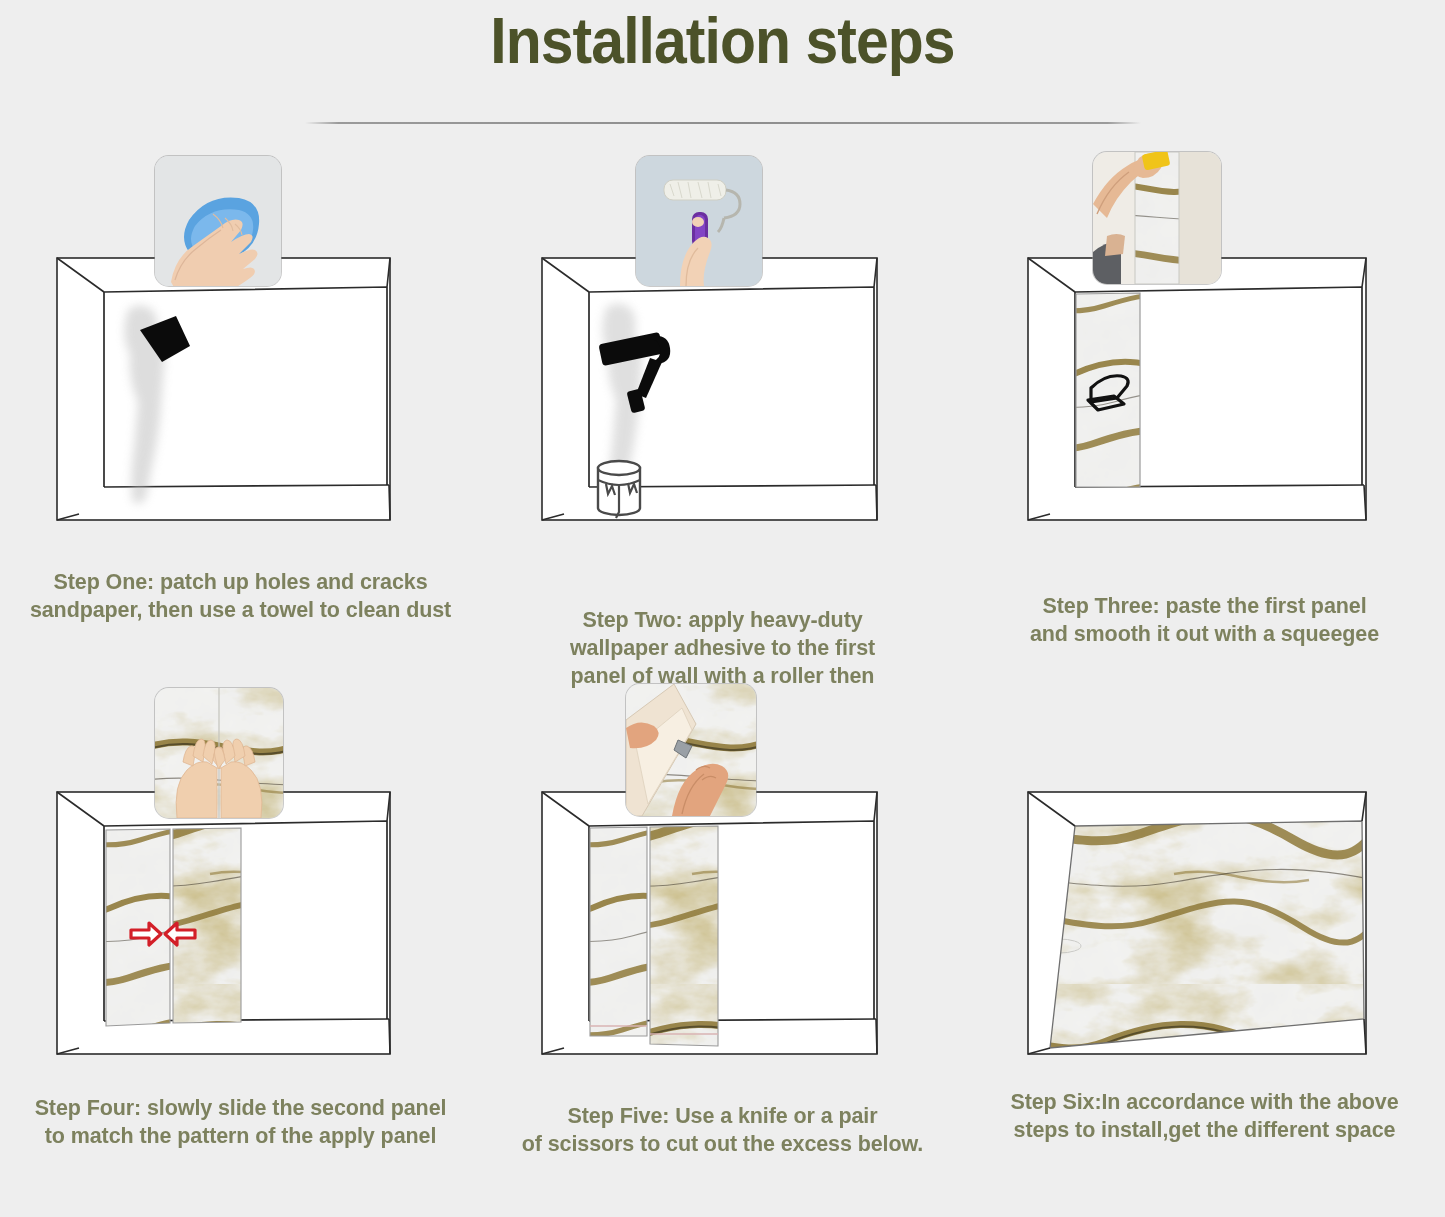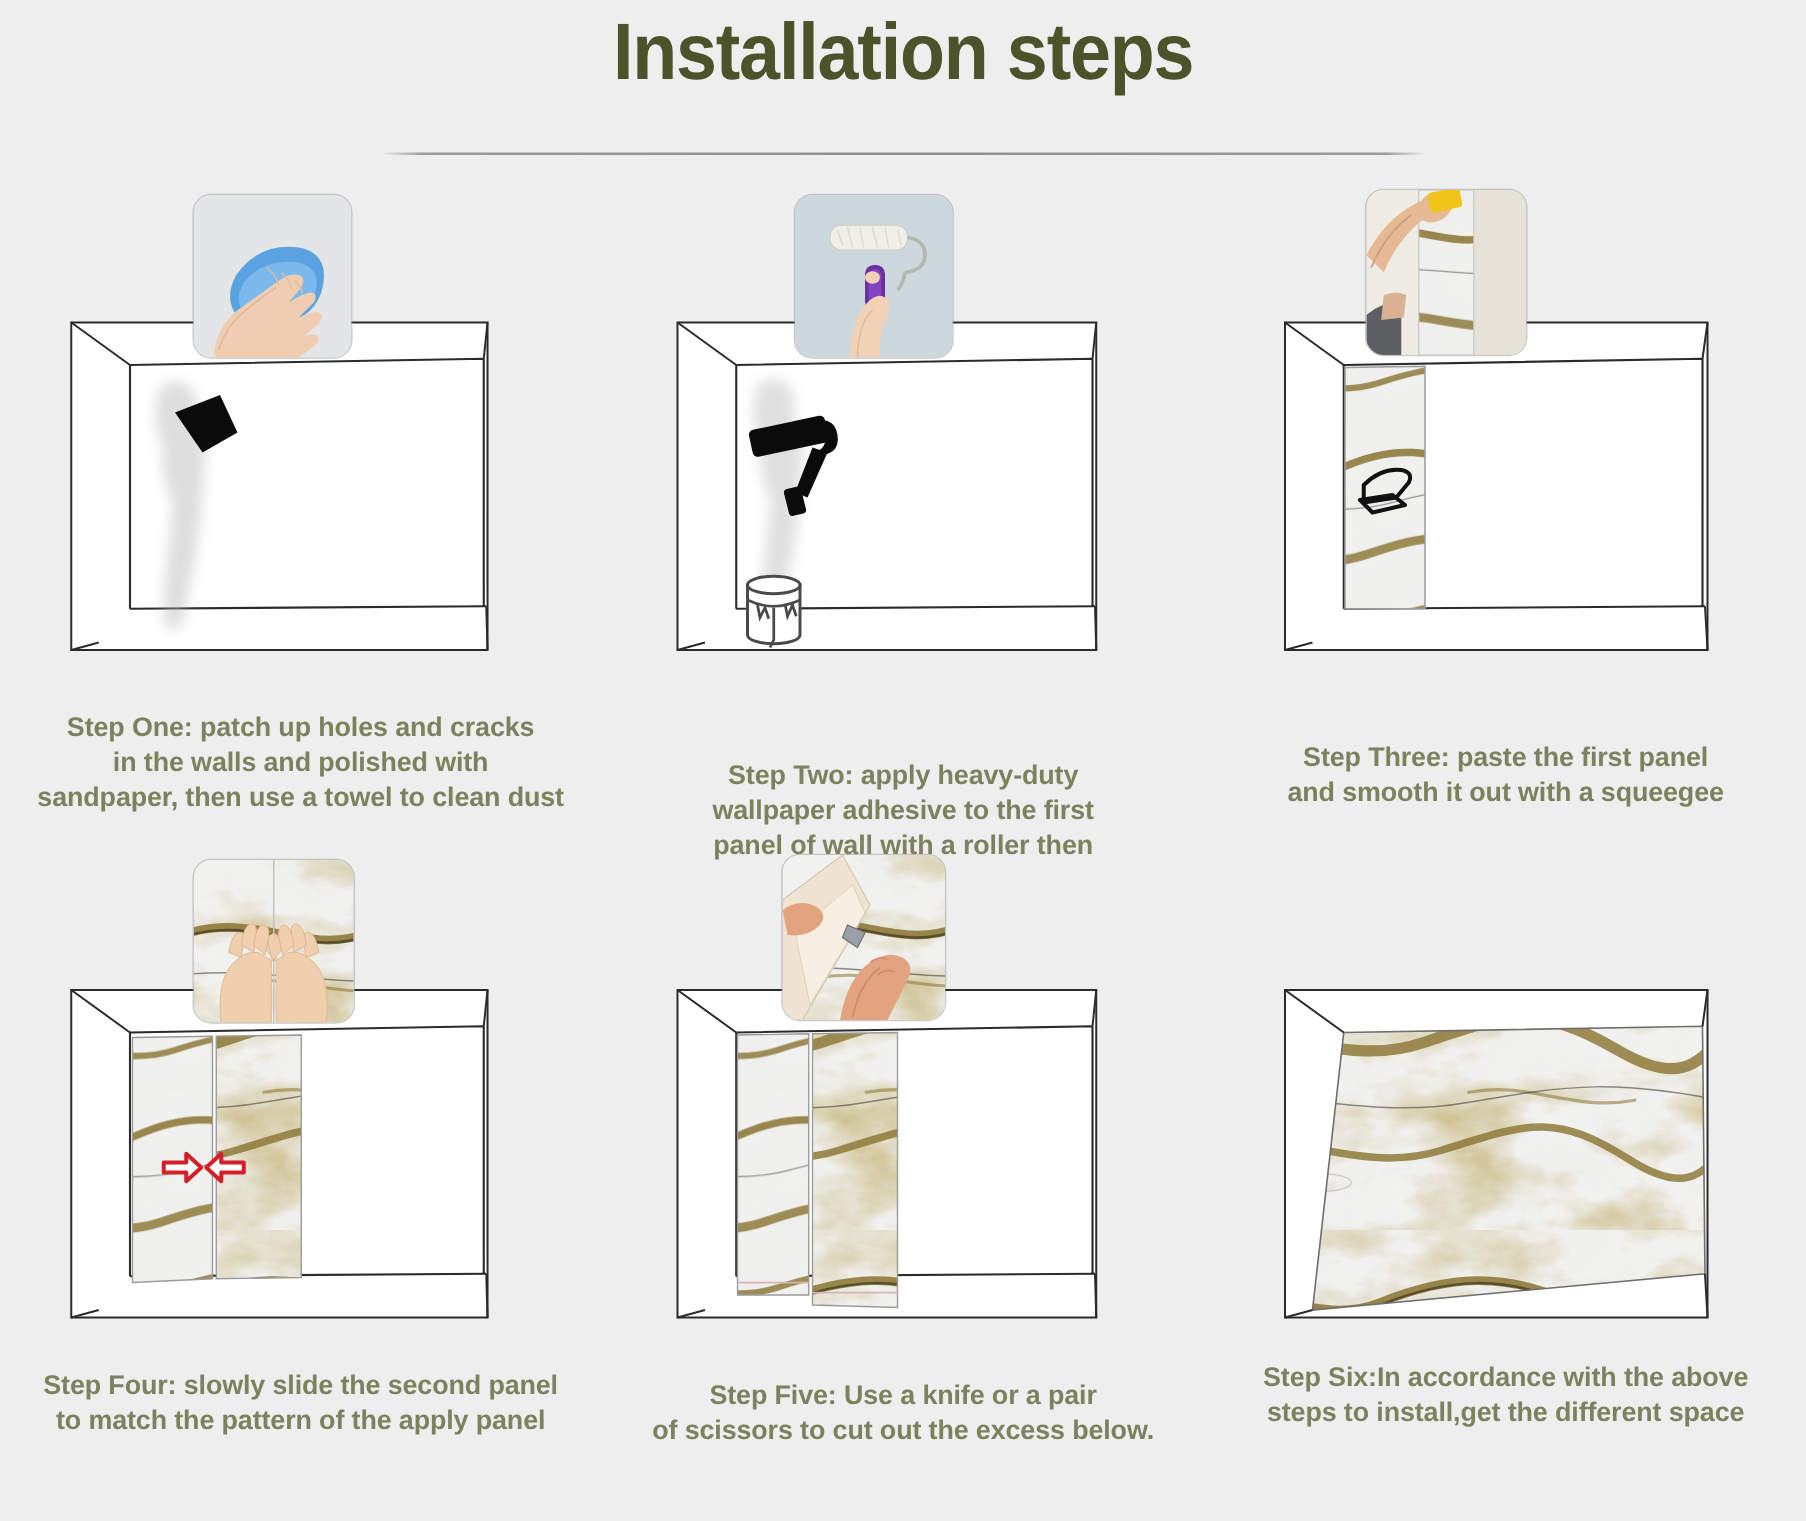--- a/index.html
+++ b/index.html
@@ -170,21 +170,20 @@
               <path d="M16 126 q4 -24 22 -36 q14 -10 28 -20 q10 -8 18 -6 q6 2 2 10 l-10 12
                        q12 -8 18 -8 q6 1 2 8 l-12 12 q12 -6 16 -4 q5 3 0 9 l-12 10
                        q9 -3 11 0 q3 4 -4 9 q-16 12 -32 18 q-18 8 -28 20 z" fill="#f0cdb0"></path>
               <path d="M20 124 q6 -20 22 -32 q12 -10 24 -18" fill="none" stroke="#ddb69a" stroke-width="1.2"></path>
               <path d="M58 58 q8 6 10 14 M70 62 q7 6 8 13 M80 68 q6 5 7 11" fill="none" stroke="#e0bc9e" stroke-width="1.1"></path>
             </svg>
           </div>
         </div>
         <div class="caption cap-a">
           <div>Step One: patch up holes and cracks</div>
-          <div>in the walls and polished with</div>
           <div>sandpaper, then use a towel to clean dust</div>
         </div>
       </div>
 
       <div class="cell c1">
         <div class="stage">
           <svg class="roomwrap" viewBox="0 0 481 400">
             <rect x="60" y="108" width="335" height="262" fill="#ffffff" stroke="#2b2b2b" stroke-width="1.6"></rect>
             <polygon points="107,142 392,137 394,335 82,364" fill="#ffffff" stroke="none"></polygon>
             <path d="M60 108 L107 142 M395 108 L392 137 M60 370 L82 364 M395 370 L394 335" stroke="#2b2b2b" stroke-width="1.6" fill="none"></path>

